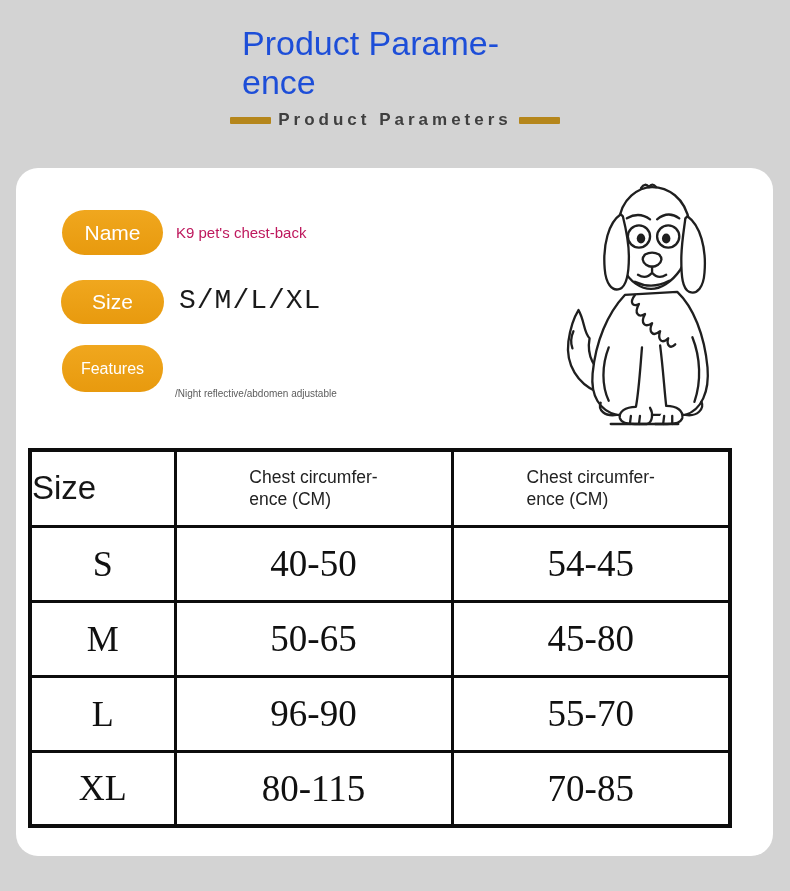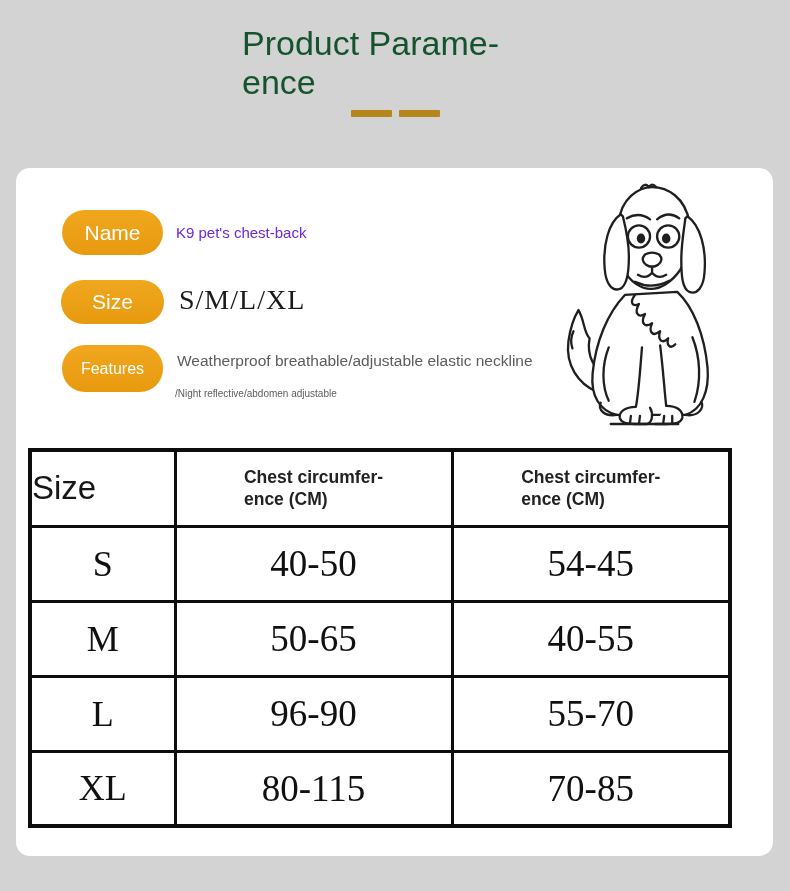--- a/index.html
+++ b/index.html
@@ -4,50 +4,50 @@
 <style>
   html,body{margin:0;padding:0;}
   body{
     width:790px;height:891px;position:relative;overflow:hidden;
     background:#d3d3d3;
     font-family:"Liberation Sans",sans-serif;
   }
   
   .page-title{
     position:absolute;left:242px;top:24px;width:300px;
-    font-size:34px;line-height:39px;color:#14532d;font-weight:400;
+    font-size:34px;line-height:39px;color:#1d4ed8;font-weight:400;
   }
   .subtitle-row{
     position:absolute;top:110px;left:0;width:100%;
     display:flex;justify-content:center;align-items:center;gap:7px;
   }
   .subtitle-dash{width:41px;height:7px;background:#b5861b;border-radius:1px;}
   .subtitle-text{
     font-size:17px;font-weight:bold;letter-spacing:4px;color:#3f3f3f;white-space:nowrap;
   }
   
   .card{
     position:absolute;left:16px;top:168px;width:757px;height:688px;
-    background:#ffffff;border-radius:14px;
+    background:#ffffff;border-radius:22px;
   }
   .pill{
     position:absolute;display:flex;align-items:center;justify-content:center;
     background:linear-gradient(180deg,#f0a71e 0%,#e89a0e 100%);
     color:#ffffff;border-radius:23px;
   }
   .pill-name{left:46px;top:42px;width:101px;height:45px;font-size:21px;}
   .pill-size{left:45px;top:112px;width:103px;height:44px;font-size:21px;}
   .pill-features{left:46px;top:177px;width:101px;height:47px;font-size:16px;}
   .value-name{
     position:absolute;left:160px;top:42px;height:45px;display:flex;align-items:center;
-    font-size:15px;color:#6d28d9;text-align:right;
+    font-size:15px;color:#be185d;text-align:right;
   }
   .value-size{
     position:absolute;left:163px;top:110px;height:44px;display:flex;align-items:center;
-    font-family:Liberation Serif, serif;font-size:28px;color:#1a1a1a;letter-spacing:1px;
+    font-family:Liberation Mono, monospace;font-size:28px;color:#1a1a1a;letter-spacing:1px;
   }
   .value-features-1{position:absolute;left:161px;top:184px;font-size:15.5px;color:#5c5c5c;}
   .value-features-2{position:absolute;left:159px;top:220px;font-size:10px;color:#5c5c5c;}
   
   .dog{position:absolute;left:546px;top:10px;width:162px;height:250px;}
   
   .size-table{
     position:absolute;left:12px;top:280px;
     border-collapse:collapse;table-layout:fixed;
     border:4px solid #0d0d0d;
@@ -55,57 +55,57 @@
   .size-table th,.size-table td{border:3px solid #0d0d0d;padding:0;}
   .size-table thead tr{height:76px;}
   .size-table tbody tr{height:75px;}
   .th-size{
     font-size:33px;font-weight:400;color:#161616;
     text-align:left;padding-left:22px;font-family:"Liberation Sans",sans-serif;
   }
   .th-col{text-align:center;vertical-align:middle;}
   .th-block{
     display:inline-block;text-align:left;
-    font-size:17.5px;line-height:22px;font-weight:700;color:#222222;
+    font-size:17.5px;line-height:22px;font-weight:400;color:#222222;
   }
   .cell-val{
     text-align:center;vertical-align:middle;
     font-family:"Liberation Serif",serif;font-size:37px;color:#101010;
   }
   .cell-size{font-size:36px;}
 </style>
 </head>
 <body>
 
 <div class="page-title">
   <div>Product Parame-</div>
   <div>ence</div>
 </div>
 
 <div class="subtitle-row">
   <span class="subtitle-dash"></span>
+  <span class="subtitle-text">Product Parameters</span>
   <span class="subtitle-dash"></span>
 </div>
 
 <div class="card">
 
   <div class="pill pill-name">
     <span>Name</span>
   </div>
   <div class="value-name">K9 pet's chest-back</div>
 
   <div class="pill pill-size">
     <span>Size</span>
   </div>
   <div class="value-size">S/M/L/XL</div>
 
   <div class="pill pill-features">
     <span>Features</span>
   </div>
-  <div class="value-features-1">Weatherproof breathable/adjustable elastic neckline</div>
   <div class="value-features-2">/Night reflective/abdomen adjustable</div>
 
   <div class="dog">
     <svg viewBox="0 0 160 248" width="162" height="250">
       <g fill="#ffffff" stroke="#1f1f1f" stroke-width="2.3" stroke-linecap="round" stroke-linejoin="round">
 
         <path d="M34,212 C16,204 3,186 6,162 C8,148 11,139 16,131 C22,141 21,153 27,159 C24,176 31,191 46,197"></path>
         <path fill="none" d="M11,152 q-4,9 -1,17"></path>
 
         <path d="M62,116 C45,134 33,162 30,194 C28,216 37,231 54,235 L122,235 C138,230 146,212 144,188 C141,156 130,128 114,113 Z"></path>
@@ -176,21 +176,21 @@
     </thead>
     <tbody>
       <tr>
         <td class="cell-val cell-size">S</td>
         <td class="cell-val">40-50</td>
         <td class="cell-val">54-45</td>
       </tr>
       <tr>
         <td class="cell-val cell-size">M</td>
         <td class="cell-val">50-65</td>
-        <td class="cell-val">40-55</td>
+        <td class="cell-val">45-80</td>
       </tr>
       <tr>
         <td class="cell-val cell-size">L</td>
         <td class="cell-val">96-90</td>
         <td class="cell-val">55-70</td>
       </tr>
       <tr>
         <td class="cell-val cell-size">XL</td>
         <td class="cell-val">80-115</td>
         <td class="cell-val">70-85</td>

